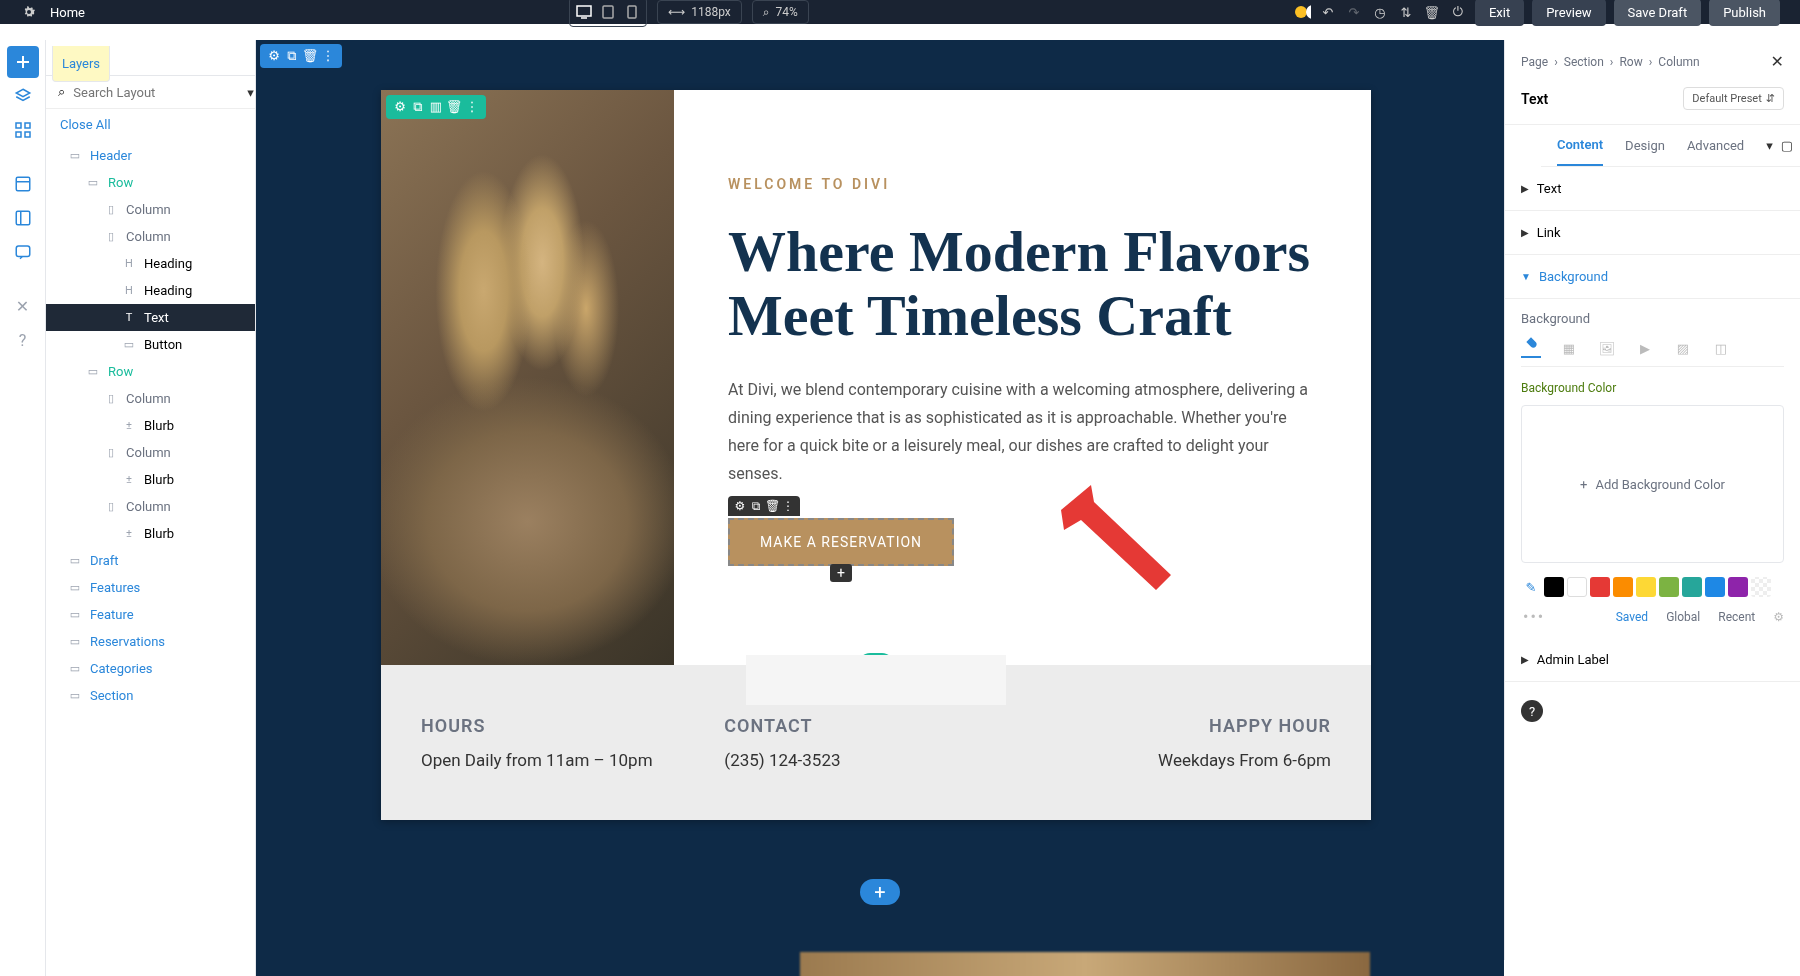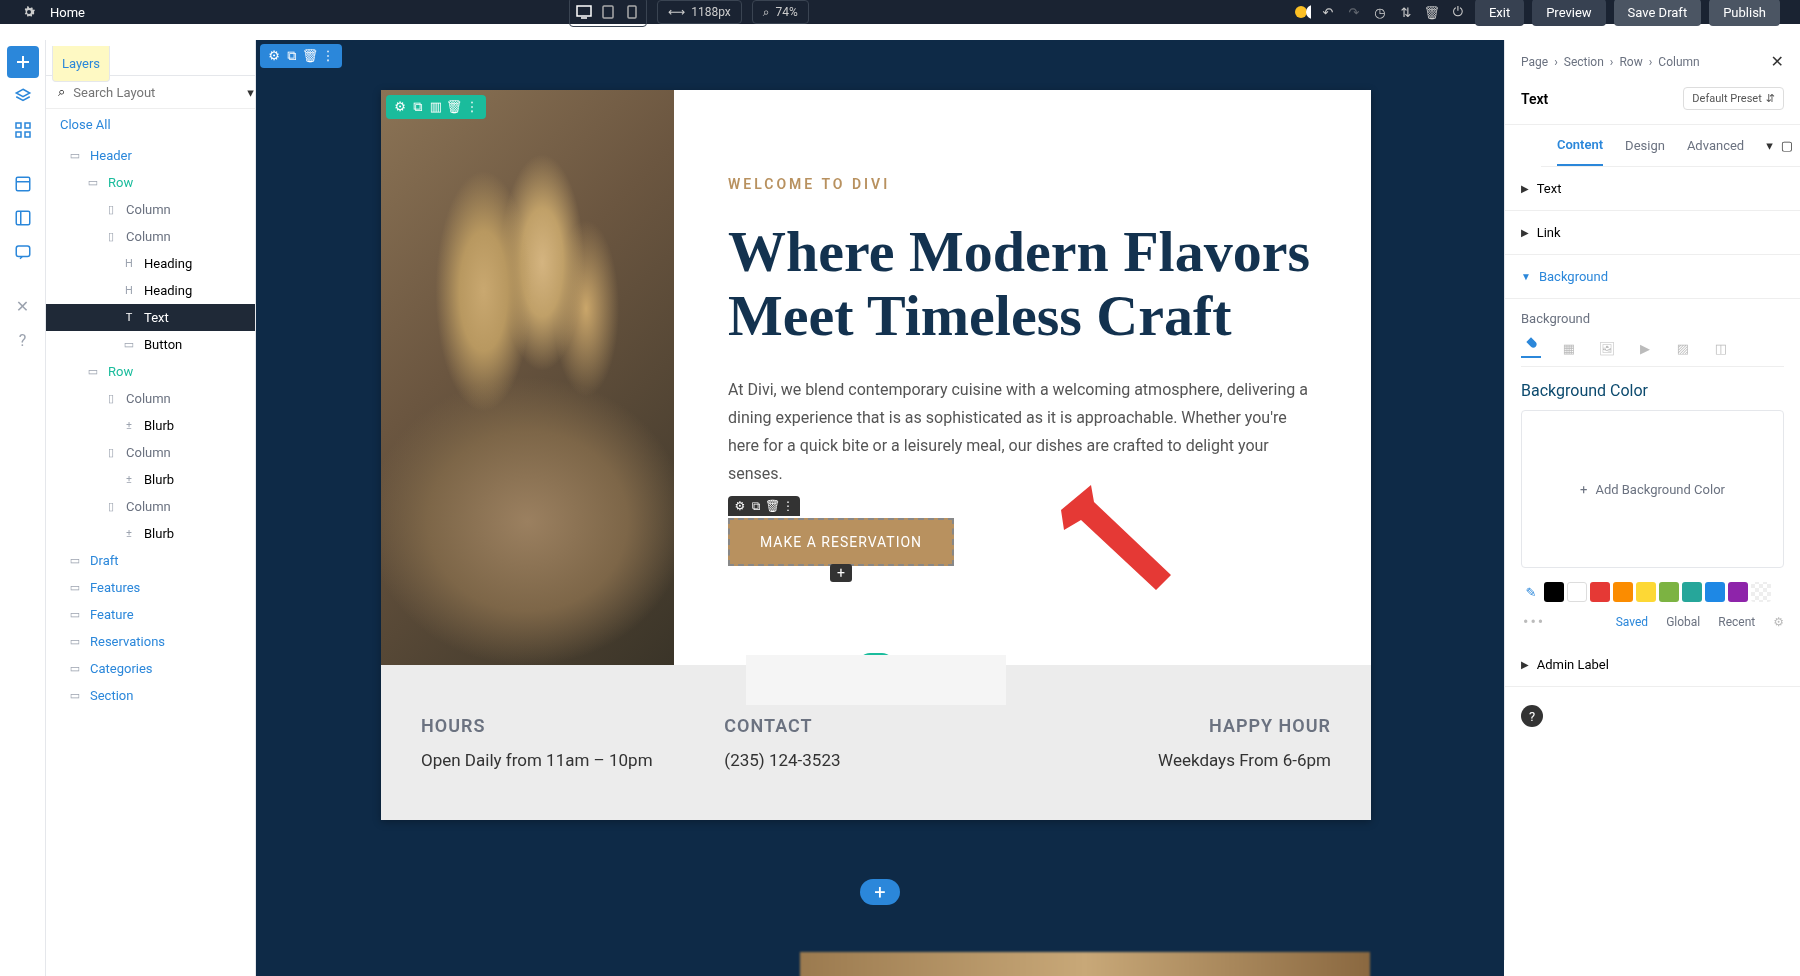--- a/index.html
+++ b/index.html
@@ -101,21 +101,21 @@
 .rp-tabs .end{margin-left:auto;display:flex;gap:8px;align-items:center;color:#333;}
 .acc{border-bottom:1px solid #eee;padding:14px 16px;display:flex;align-items:center;gap:8px;cursor:pointer;}
 .acc .chev{font-size:10px;color:#333;}
 .acc.open{color:#2b87da;}
 .acc.open .chev{color:#2b87da;}
 .bg-section{padding:12px 16px;}
 .bg-label{color:#6b7280;margin-bottom:12px;}
 .bg-tabs{display:flex;gap:18px;border-bottom:1px solid #eee;padding-bottom:8px;margin-bottom:14px;}
 .bg-tab{width:20px;height:20px;display:flex;align-items:center;justify-content:center;color:#bbb;}
 .bg-tab.active{color:#2b87da;border-bottom:2px solid #2b87da;padding-bottom:6px;margin-bottom:-9px;}
-.bg-sub{color:#0c4a6e;font-size:16px;margin-bottom:10px;}
+.bg-sub{color:#4d7c0f;font-size:12px;margin-bottom:10px;}
 .bg-well{border:1px solid #e5e7eb;border-radius:4px;height:158px;display:flex;align-items:center;justify-content:center;color:#6b7280;gap:8px;cursor:pointer;margin-bottom:14px;}
 .swatches{display:flex;gap:3px;align-items:center;margin-bottom:10px;}
 .sw{width:20px;height:20px;border-radius:3px;}
 .eyedrop{width:20px;height:20px;display:flex;align-items:center;justify-content:center;color:#2b87da;}
 .sw-more{color:#bbb;letter-spacing:2px;font-size:16px;padding:0 2px;}
 .palette-tabs{display:flex;gap:18px;font-size:12px;color:#6b7280;align-items:center;}
 .palette-tabs .active{color:#2b87da;}
 .palette-tabs .pgear{margin-left:auto;color:#bbb;}
 .help{width:22px;height:22px;border-radius:50%;background:#333;color:#fff;display:flex;align-items:center;justify-content:center;font-size:13px;margin:18px 16px;}
 svg{display:block;}

